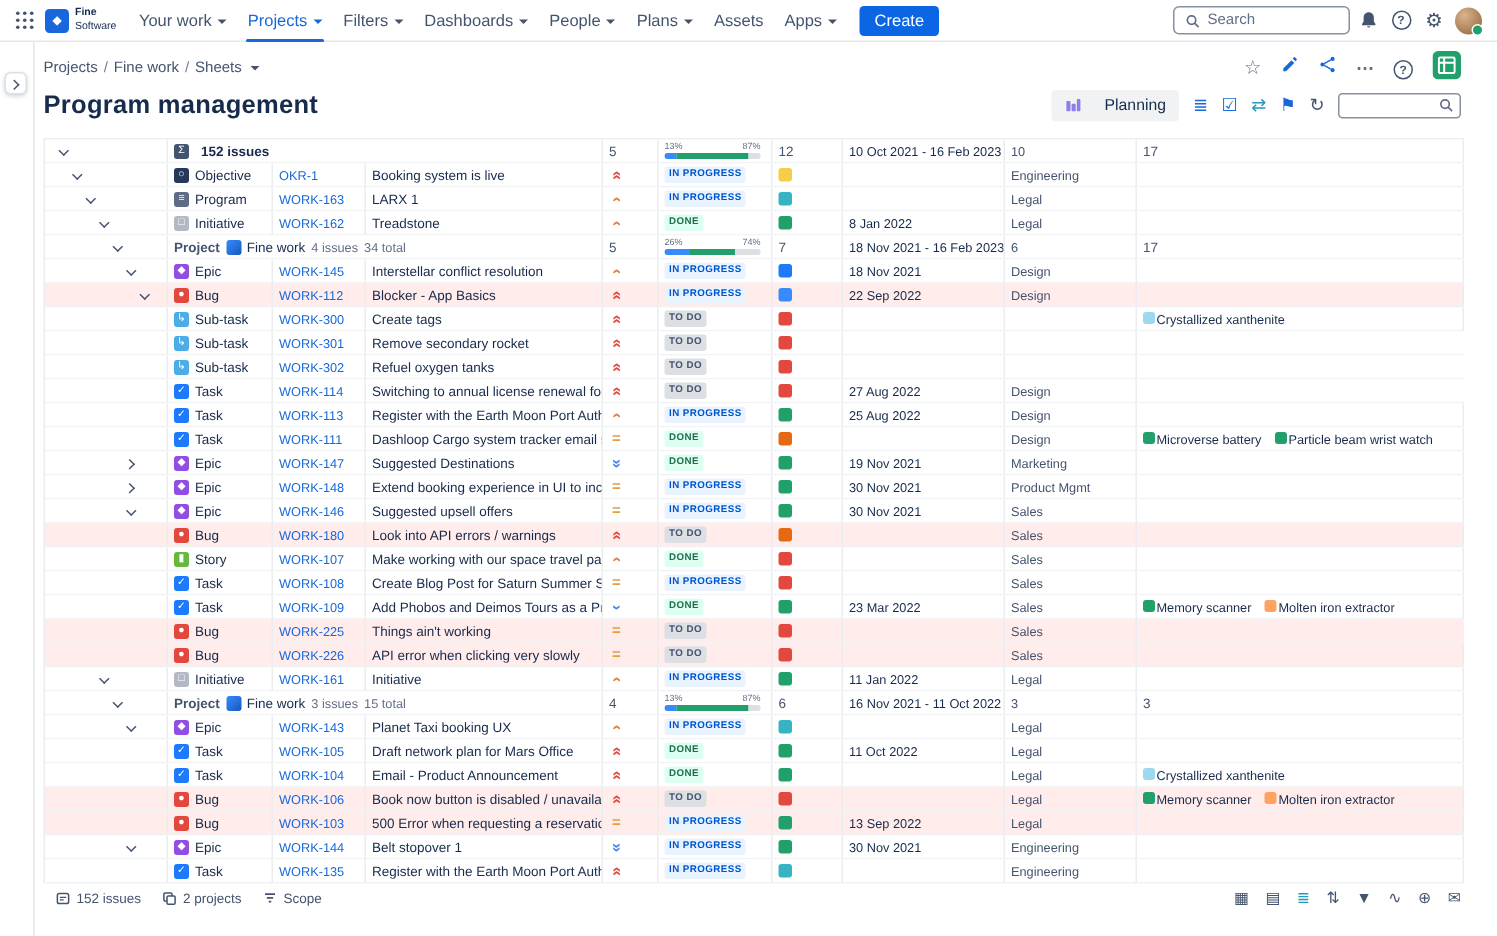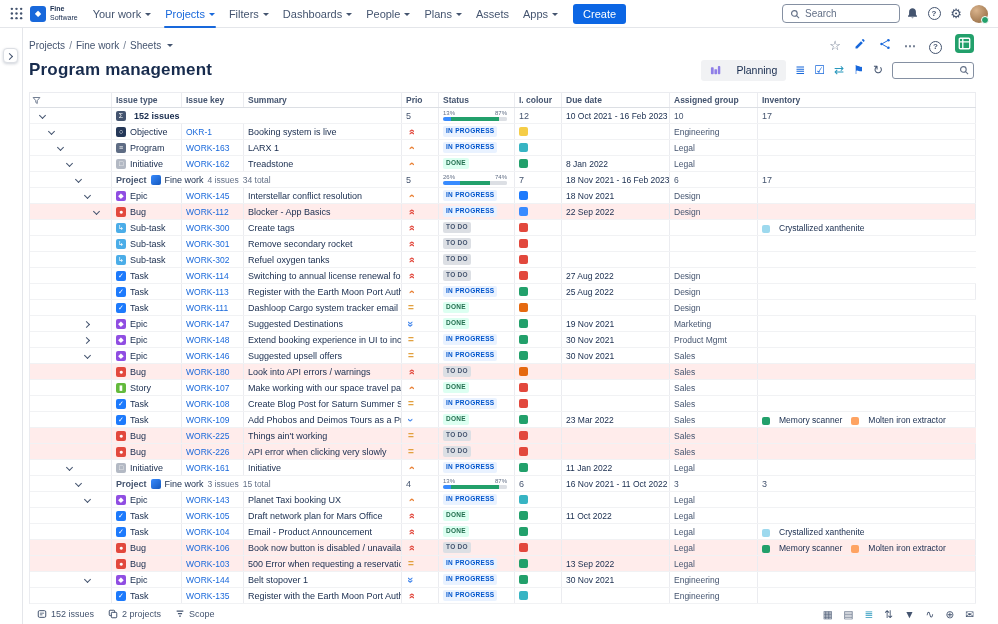--- a/index.html
+++ b/index.html
@@ -73,21 +73,21 @@
 .prio-ic.highest{color:#E2483D;transform:rotate(-90deg);font-size:11px}
 .prio-ic.high{color:#E97F33;transform:rotate(-90deg);font-size:11px}
 .prio-ic.medium{color:#E2A03F;font-size:10px}
 .prio-ic.low{color:#4688EC;transform:rotate(90deg);font-size:11px}
 .prio-ic.lowest{color:#4688EC;transform:rotate(90deg);font-size:11px}
 .lz{font-size:6.5px;font-weight:bold;letter-spacing:.3px;padding:2px 3px;border-radius:2px;line-height:1;white-space:nowrap;cursor:pointer}
 .lz.inprogress{background:#E9F2FF;color:#0055CC}
 .lz.done{background:#DCFFF1;color:#216E4E}
 .lz.todo{background:#DCDFE4;color:#44546F}
 .colsq{width:9px;height:9px;border-radius:2px;display:inline-block;cursor:pointer}
-.invitem{display:inline-flex;align-items:flex-end;gap:9px;margin-right:9px;cursor:pointer}
+.invitem{display:inline-flex;align-items:flex-start;gap:1px;margin-right:9px;cursor:pointer}
 .invsq{width:8px;height:8px;border-radius:2px;flex:none}
 .invlabel{font-size:8.5px;color:#172B4D}
 .prog{width:64px;display:flex;flex-direction:column;justify-content:center}
 .plabels{display:flex;justify-content:space-between;font-size:6px;color:#626F86;line-height:1;margin-bottom:1px}
 .pbar{display:flex;height:4px;border-radius:2px;overflow:hidden;background:#DCDFE4}
 .pbar i{display:block;height:100%}
 
 .statusbar{display:flex;align-items:center;gap:14px;height:18px;padding:0 24px 0 8px;margin-top:1px}
 .sb-item{display:inline-flex;align-items:center;gap:4px;font-size:9px;color:#44546F;cursor:pointer}
 .sb-icons{margin-left:auto;display:flex;align-items:center;gap:11px}
@@ -233,36 +233,20 @@
       <div class="tb-search">
         <svg width="10" height="10" viewBox="0 0 16 16">
             <circle cx="7" cy="7" r="4.5" fill="none" stroke="#626F86" stroke-width="1.8"></circle>
             <path d="M10.5 10.5L14.5 14.5" stroke="#626F86" stroke-width="1.8"></path>
           </svg>
       </div>
     </div>
   </div>
 
   <div class="tablewrap">
-    <div class="thead">
-      <div class="cell gutter">
-        <svg width="9" height="9" viewBox="0 0 12 12">
-            <path d="M1.5 2h9L7 6.2V10L5 8.6V6.2z" fill="none" stroke="#626F86" stroke-width="1.2"></path>
-          </svg>
-      </div>
-      <div class="cell type">Issue type</div>
-      <div class="cell key">Issue key</div>
-      <div class="cell summary">Summary</div>
-      <div class="cell prio">Prio</div>
-      <div class="cell status">Status</div>
-      <div class="cell colour">I. colour</div>
-      <div class="cell due">Due date</div>
-      <div class="cell group">Assigned group</div>
-      <div class="cell inventory">Inventory</div>
-    </div>
     <div id="tbody">
         <div class="trow">
           <div class="cell gutter">
             <span class="chev" style="margin-left: 6px;"></span>
           </div>
           <div class="cell lead">
             <span class="ticon" style="background: rgb(68, 84, 111);">Σ</span>
             <span class="agglabel">152 issues</span>
           </div>
           <div class="cell prio">
@@ -582,20 +566,30 @@
             <span class="prio-ic medium">=</span>
           </div>
           <div class="cell status">
             <span class="lz done">DONE</span>
           </div>
           <div class="cell colour">
             <span class="colsq" style="background: rgb(229, 105, 16);"></span>
           </div>
           <div class="cell due"></div>
           <div class="cell group">Design</div>
+          <div class="cell inventory">
+            <span class="invitem">
+              <i class="invsq" style="background: rgb(34, 160, 107);"></i>
+              <span class="invlabel">Microverse battery</span>
+            </span>
+            <span class="invitem">
+              <i class="invsq" style="background: rgb(34, 160, 107);"></i>
+              <span class="invlabel">Particle beam wrist watch</span>
+            </span>
+          </div>
         </div>
         <div class="trow">
           <div class="cell gutter">
             <span class="chev right" style="margin-left: 51px;"></span>
           </div>
           <div class="cell type">
             <span class="ticon" style="background: rgb(144, 78, 226);">◆</span>
             <span class="tlabel">Epic</span>
           </div>
           <div class="cell key">

